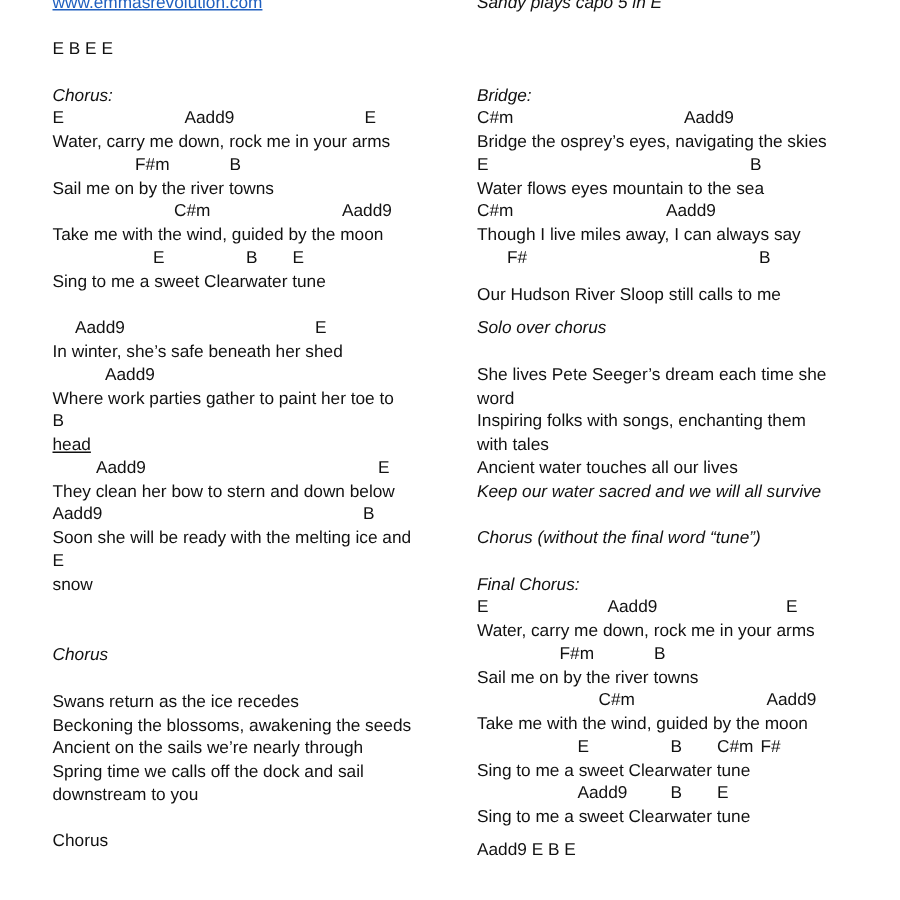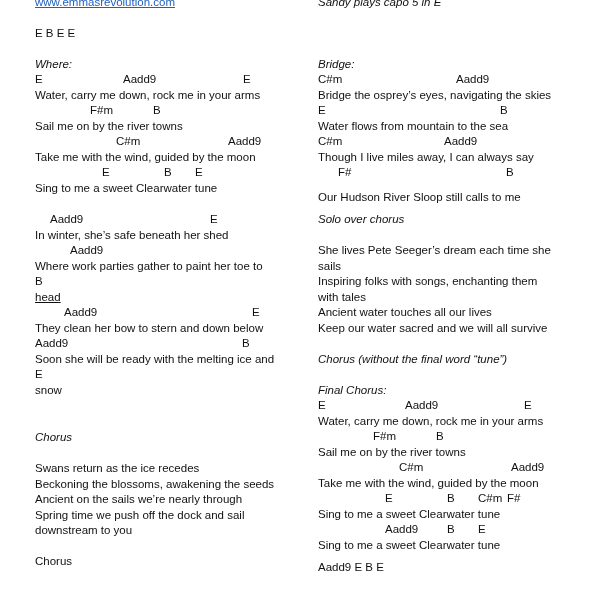--- a/index.html
+++ b/index.html
@@ -12,21 +12,21 @@
   .chord { position: absolute; top: 0; }
   .it { font-style: italic; }
   .link { color: #1f5fbf; text-decoration: underline; }
 </style>
 </head>
 <body>
 
 <div class="col left">
   <div class="line" style="top:-5px"><span class="link">www.emmasrevolution.com</span></div>
   <div class="line" style="top:26px">E   B   E   E</div>
-  <div class="line it" style="top:57px">Where:</div>
+  <div class="line it" style="top:57px">Chorus:</div>
   <div id="chorus-block">
       <div class="line" style="top: 72px;">
         <span class="chord" style="left: 0px;">E</span>
         <span class="chord" style="left: 88px;">Aadd9</span>
         <span class="chord" style="left: 208px;">E</span>
       </div>
       <div class="line" style="top: 87.5px;">Water, carry me down, rock me in your arms</div>
       <div class="line" style="top: 103px;">
         <span class="chord" style="left: 55px;">F#m</span>
         <span class="chord" style="left: 118px;">B</span>
@@ -71,59 +71,59 @@
       <div class="line" style="top: 367px;">
         <span class="chord" style="left: 0px;">E</span>
       </div>
       <div class="line" style="top: 382.5px;">snow</div>
     </div>
   <div class="line it" style="top:430px">Chorus</div>
   <div id="verse3-block">
       <div class="line" style="top: 461px;">Swans return as the ice recedes</div>
       <div class="line" style="top: 476.5px;">Beckoning the blossoms, awakening the seeds</div>
       <div class="line" style="top: 492px;">Ancient on the sails we’re nearly through</div>
-      <div class="line" style="top: 507.5px;">Spring time we push off the dock and sail</div>
+      <div class="line" style="top: 507.5px;">Spring time we calls off the dock and sail</div>
       <div class="line" style="top: 523px;">downstream to you</div>
     </div>
   <div class="line" style="top:554px">Chorus</div>
 </div>
 
 <div class="col right">
   <div class="line it" style="top:-5px">Sandy plays capo 5 in E</div>
   <div class="line it" style="top:57px">Bridge:</div>
   <div id="bridge-block">
       <div class="line" style="top: 72px;">
         <span class="chord" style="left: 0px;">C#m</span>
         <span class="chord" style="left: 138px;">Aadd9</span>
       </div>
       <div class="line" style="top: 87.5px;">Bridge the osprey’s eyes, navigating the skies</div>
       <div class="line" style="top: 103px;">
         <span class="chord" style="left: 0px;">E</span>
         <span class="chord" style="left: 182px;">B</span>
       </div>
-      <div class="line" style="top: 118.5px;">Water flows from mountain to the sea</div>
+      <div class="line" style="top: 118.5px;">Water flows eyes mountain to the sea</div>
       <div class="line" style="top: 134px;">
         <span class="chord" style="left: 0px;">C#m</span>
         <span class="chord" style="left: 126px;">Aadd9</span>
       </div>
       <div class="line" style="top: 149.5px;">Though I live miles away, I can always say</div>
       <div class="line" style="top: 165px;">
         <span class="chord" style="left: 20px;">F#</span>
         <span class="chord" style="left: 188px;">B</span>
       </div>
       <div class="line" style="top: 190px;">Our Hudson River Sloop still calls to me</div>
     </div>
   <div class="line it" style="top:212px">Solo over chorus</div>
   <div id="verse4-block">
       <div class="line" style="top: 243px;">She lives Pete Seeger’s dream each time she</div>
-      <div class="line" style="top: 258.5px;">sails</div>
+      <div class="line" style="top: 258.5px;">word</div>
       <div class="line" style="top: 274px;">Inspiring folks with songs, enchanting them</div>
       <div class="line" style="top: 289.5px;">with tales</div>
       <div class="line" style="top: 305px;">Ancient water touches all our lives</div>
-      <div class="line" style="top: 320.5px;">Keep our water sacred and we will all survive</div>
+      <div class="line" style="top: 320.5px; font-style: italic;">Keep our water sacred and we will all survive</div>
     </div>
   <div class="line it" style="top:352px">Chorus (without the final word “tune”)</div>
   <div class="line it" style="top:383px">Final Chorus:</div>
   <div id="final-block">
       <div class="line" style="top: 398px;">
         <span class="chord" style="left: 0px;">E</span>
         <span class="chord" style="left: 87px;">Aadd9</span>
         <span class="chord" style="left: 206px;">E</span>
       </div>
       <div class="line" style="top: 413.5px;">Water, carry me down, rock me in your arms</div>

